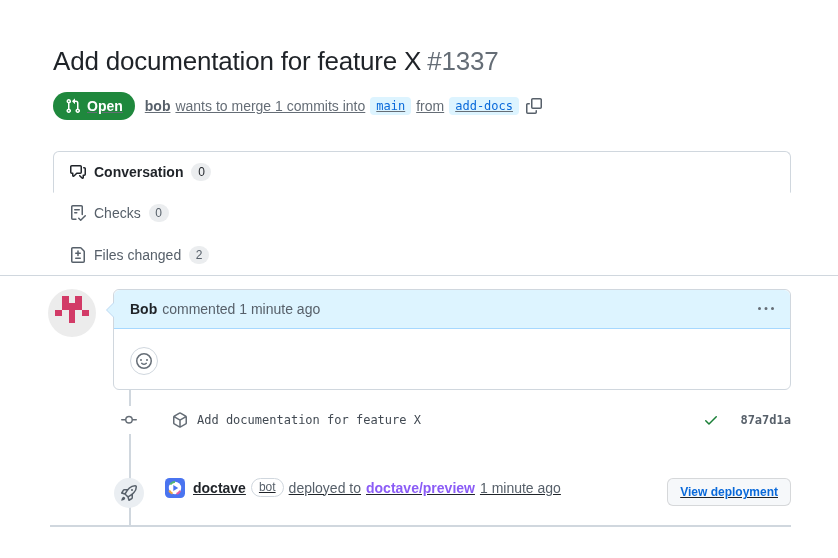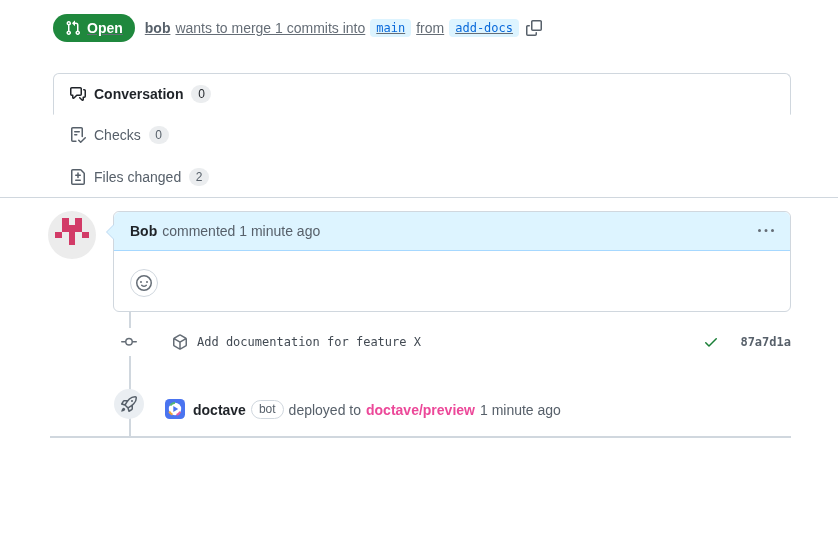--- a/index.html
+++ b/index.html
@@ -60,38 +60,39 @@
   
   .commit-row { display:flex; align-items:center; margin-top:14px; height:32px; position:relative; z-index:1; font-size:12px; }
   .commit-icon { margin-left:71px; background:#fff; padding:6px 0; color:#656d76; display:flex; }
   .pkg-icon { margin-left:35px; color:#656d76; display:flex; }
   .commit-msg { margin-left:9px; font-family:"DejaVu Sans Mono", monospace; color:#424a53; cursor:pointer; }
   .commit-status { margin-left:auto; display:flex; align-items:center; gap:21px; }
   .check-icon { color:#1a7f37; display:flex; cursor:pointer; }
   .commit-sha { font-family:"DejaVu Sans Mono", monospace; font-weight:700; color:#57606a; cursor:pointer; }
 
   
-  .deploy-row { display:flex; align-items:flex-end; margin-top:31px; position:relative; z-index:1; font-size:14px; }
+  .deploy-row { display:flex; align-items:flex-start; margin-top:42px; position:relative; z-index:1; font-size:14px;text-decoration:underline; }
   .deploy-badge { width:30px; height:30px; border-radius:50%; background:#eaeef2; margin-left:64px;
     display:flex; align-items:center; justify-content:center; color:#57606a; flex:none; }
   .app-avatar { margin-left:21px; width:20px; height:20px; flex:none; cursor:pointer; display:flex; }
   .deploy-text { margin-left:8px; color:#57606a; display:flex; align-items:center; gap:5px; flex-wrap:nowrap; }
   .app-name { font-weight:700; color:#1f2328; cursor:pointer; }
   .bot-pill { border:1px solid #d0d7de; border-radius:2em; font-size:12px; color:#57606a; padding:0 7px; line-height:17px; }
-  .env-name { font-weight:700; color:#ec4899; }
+  .env-name { font-weight:700; color:#8b5cf6; }
   .deploy-btn { margin-left:auto; background:#f6f8fa; border:1px solid rgba(31,35,40,0.15); border-radius:6px;
     color:#0969da; font-weight:700; font-size:12px; padding:6px 12px; cursor:pointer; font-family:"Liberation Sans",sans-serif; }
 
   .bottom-divider { height:2px; background:#d0d7de; margin-top:17px; }
 </style>
 </head>
 <body>
 
 <div class="container">
 
+  <h1 class="pr-title"><span>Add documentation for feature X</span><span class="issue-number">#1337</span></h1>
 
   <div class="pr-meta">
     <span class="state-badge">
       <span style="display:flex;">
         <svg width="16" height="16" viewBox="0 0 16 16">
             <path d="M1.5 3.25a2.25 2.25 0 1 1 3 2.122v5.256a2.251 2.251 0 1 1-1.5 0V5.372A2.25 2.25 0 0 1 1.5 3.25Zm5.677-.177L9.573.677A.25.25 0 0 1 10 .854V2.5h1A2.5 2.5 0 0 1 13.5 5v5.628a2.251 2.251 0 1 1-1.5 0V5a1 1 0 0 0-1-1h-1v1.646a.25.25 0 0 1-.427.177L7.177 3.427a.25.25 0 0 1 0-.354ZM3.75 2.5a.75.75 0 1 0 0 1.5.75.75 0 0 0 0-1.5Zm0 9.5a.75.75 0 1 0 0 1.5.75.75 0 0 0 0-1.5Zm8.25.75a.75.75 0 1 0 1.5 0 .75.75 0 0 0-1.5 0Z"></path>
           </svg>
       </span>
       <span>Open</span>
     </span>
@@ -221,18 +222,19 @@
           <path d="M 8.3 7 L 13.2 10 L 8.3 13 Z" fill="#4a74f0"></path>
         </svg>
       </span>
       <span class="deploy-text">
         <span class="app-name">doctave</span>
         <span class="bot-pill">bot</span>
         <span>deployed to</span>
         <span class="env-name">doctave/preview</span>
         <span>1 minute ago</span>
       </span>
+      <button class="deploy-btn">View deployment</button>
     </div>
 
     <div class="bottom-divider"></div>
   </div>
 
 </div>
 
 </body></html>

